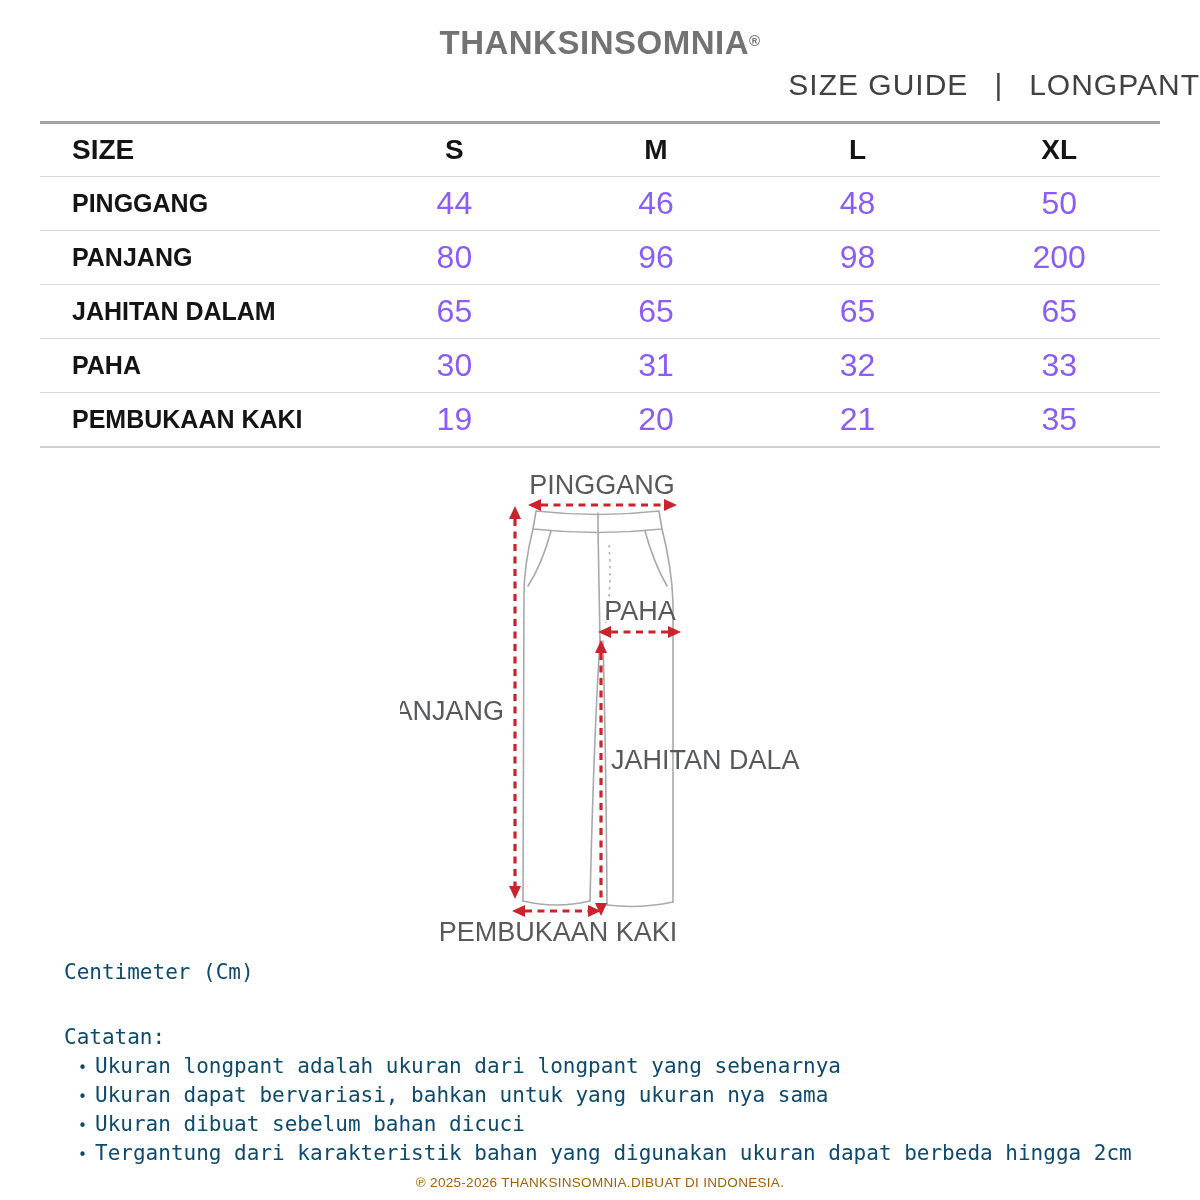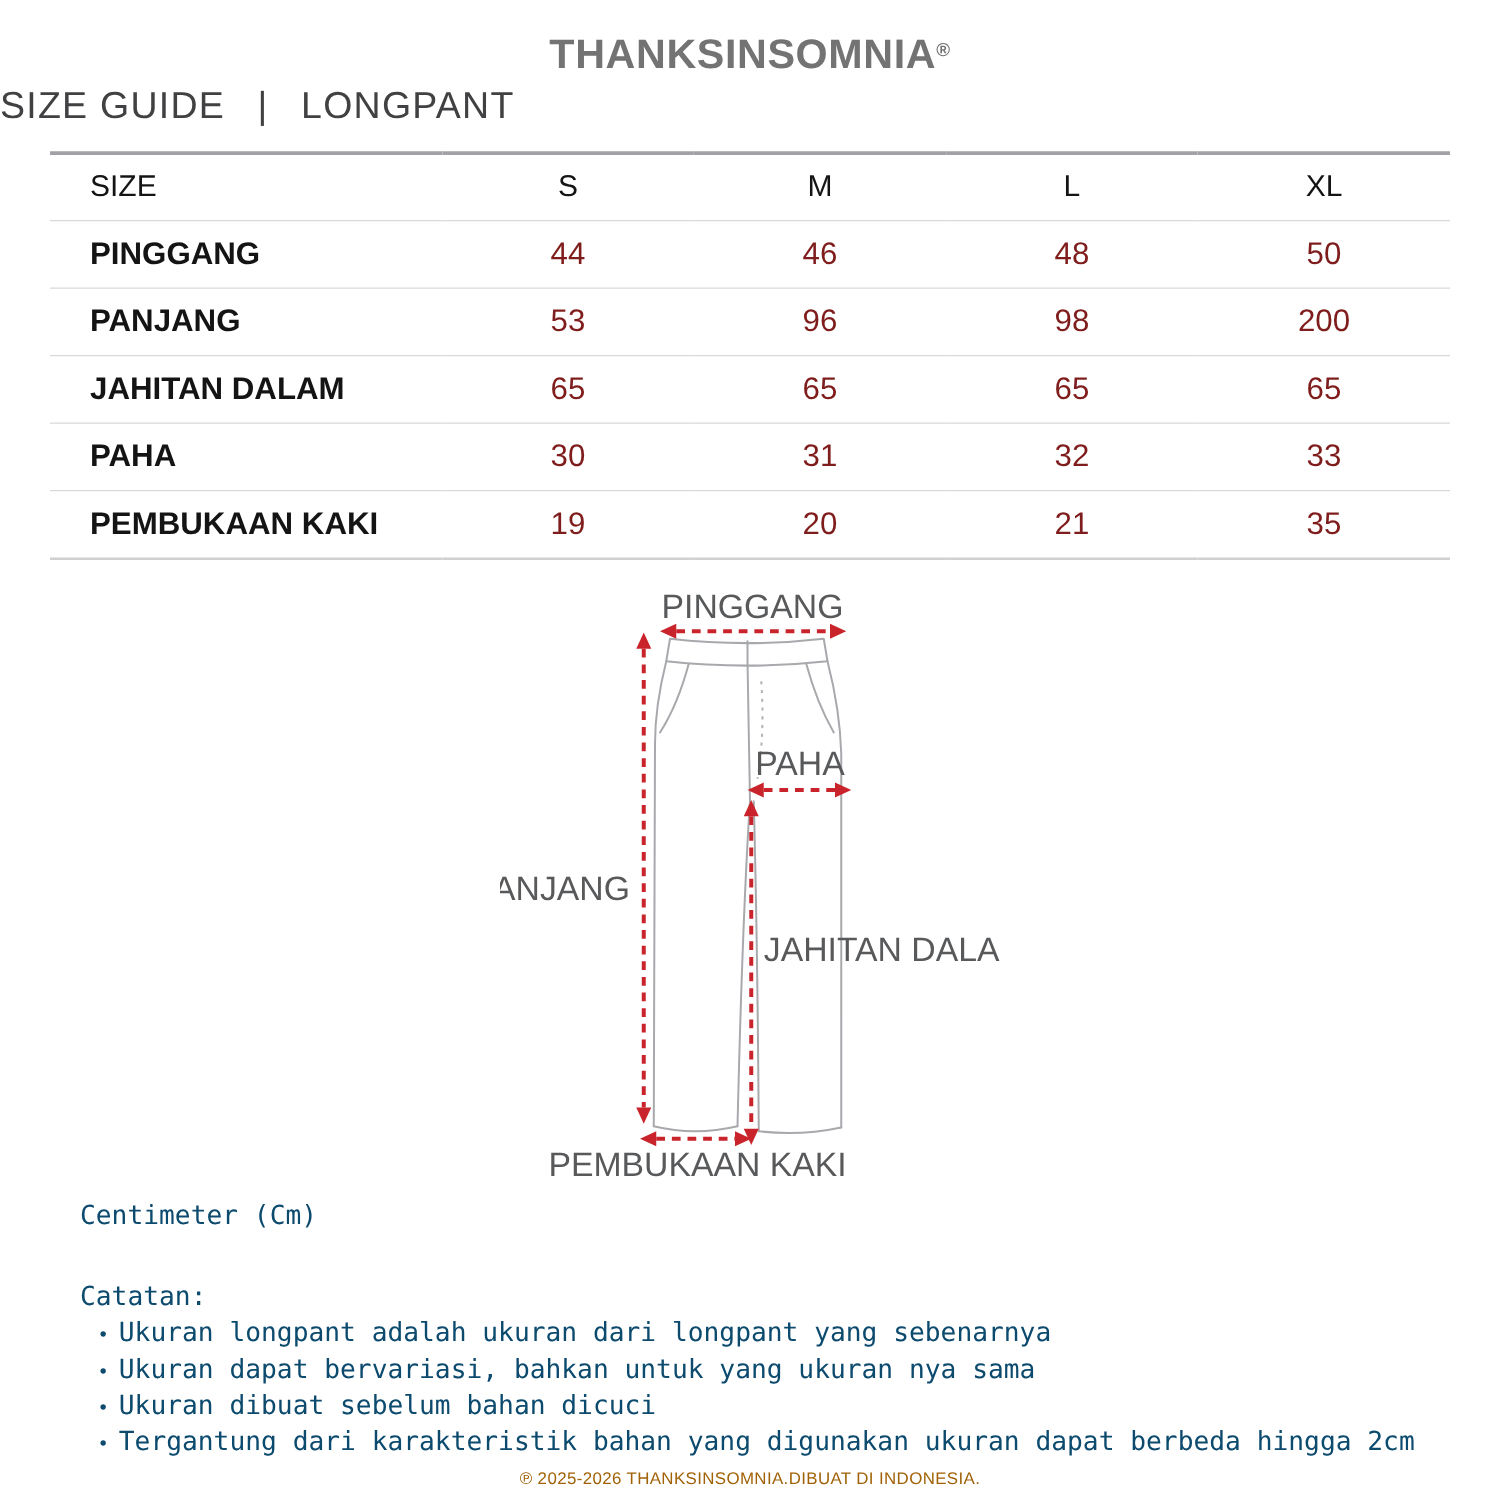--- a/index.html
+++ b/index.html
@@ -7,33 +7,33 @@
   body {
     width:1200px; height:1200px; position:relative; overflow:hidden;
     font-family:"Liberation Sans", sans-serif; color:#1a1a1a;
   }
 
   
   .header { text-align:center; padding-top:24px; }
   .brand-line { font-size:33px; font-weight:700; color:#737373; letter-spacing:0.5px; line-height:38px; }
   .brand-line .reg { font-size:15px; vertical-align:top; position:relative; top:-2px; font-weight:700; }
   .subtitle { margin-top:4px; font-size:30px; font-weight:400; color:#414042; letter-spacing:1px;
-              display:flex; justify-content:flex-start; gap:26px; line-height:38px; }
+              display:flex; justify-content:flex-end; gap:26px; line-height:38px; }
 
   
   .size-table { width:1120px; margin:17px auto 0; border-collapse:collapse; table-layout:fixed; }
   .size-table tr { border-bottom:1px solid #d8d9da; }
   .size-table tr.head-row { border-top:3px solid #a0a2a5; }
   .size-table tr:last-child { border-bottom:2px solid #cfd0d1; }
   .size-table th, .size-table td { height:54px; vertical-align:middle; }
   .size-table .col-label { width:28%; text-align:left; padding-left:32px; }
   .size-table .col-val { width:18%; text-align:center; }
-  .size-table tr.head-row th { font-size:24px; font-weight:400; color:#141414; }
+  .size-table tr.head-row th { font-size:28px; font-weight:700; color:#141414; }
   .size-table td.row-label { font-size:25px; font-weight:700; color:#141414; }
-  .size-table td.val { font-size:25px; font-weight:400; color:#7f1d1d; }
+  .size-table td.val { font-size:32px; font-weight:400; color:#8b5cf6; }
 
   
   .diagram-wrap { width:400px; margin:25px auto 0; }
   .diagram-wrap svg { display:block; }
   .pants-line { fill:none; stroke:#a7a9ac; stroke-width:1.6; stroke-linecap:round; stroke-linejoin:round; }
   .pants-dotted { fill:none; stroke:#b0b2b5; stroke-width:1.6; stroke-dasharray:2.5 4.5; }
   .m-arrow { fill:none; stroke:#c9242b; stroke-width:3.2; stroke-dasharray:7 5.5; }
   .m-head { fill:#c9242b; stroke:none; }
   .m-label { font-family:"Liberation Sans", sans-serif; font-size:27px; fill:#58595b; }
 
@@ -74,21 +74,21 @@
   </tr>
   <tr>
     <td class="col-label row-label">PINGGANG</td>
     <td class="col-val val">44</td>
     <td class="col-val val">46</td>
     <td class="col-val val">48</td>
     <td class="col-val val">50</td>
   </tr>
   <tr>
     <td class="col-label row-label">PANJANG</td>
-    <td class="col-val val">53</td>
+    <td class="col-val val">80</td>
     <td class="col-val val">96</td>
     <td class="col-val val">98</td>
     <td class="col-val val">200</td>
   </tr>
   <tr>
     <td class="col-label row-label">JAHITAN DALAM</td>
     <td class="col-val val">65</td>
     <td class="col-val val">65</td>
     <td class="col-val val">65</td>
     <td class="col-val val">65</td>

